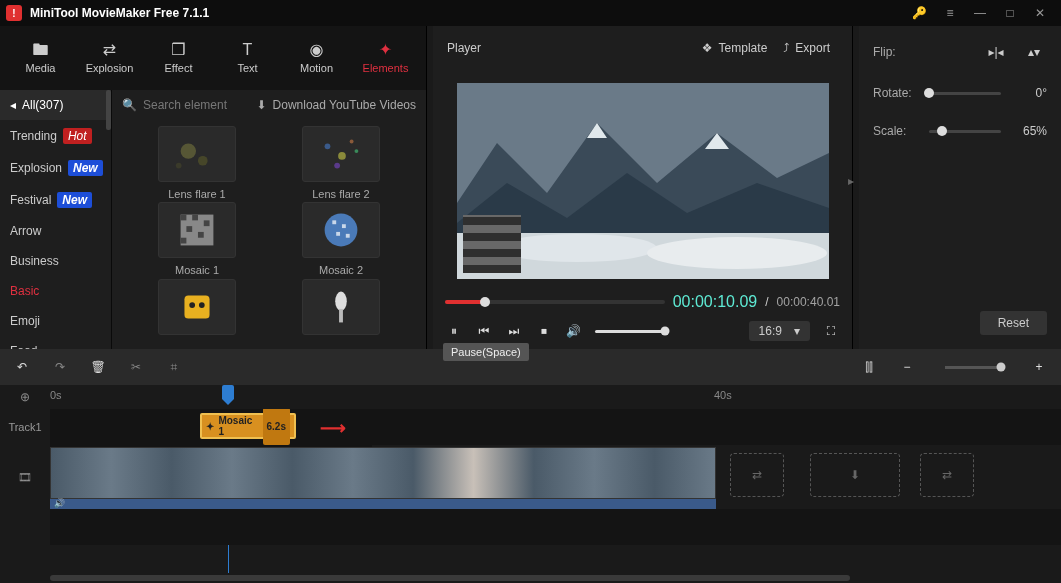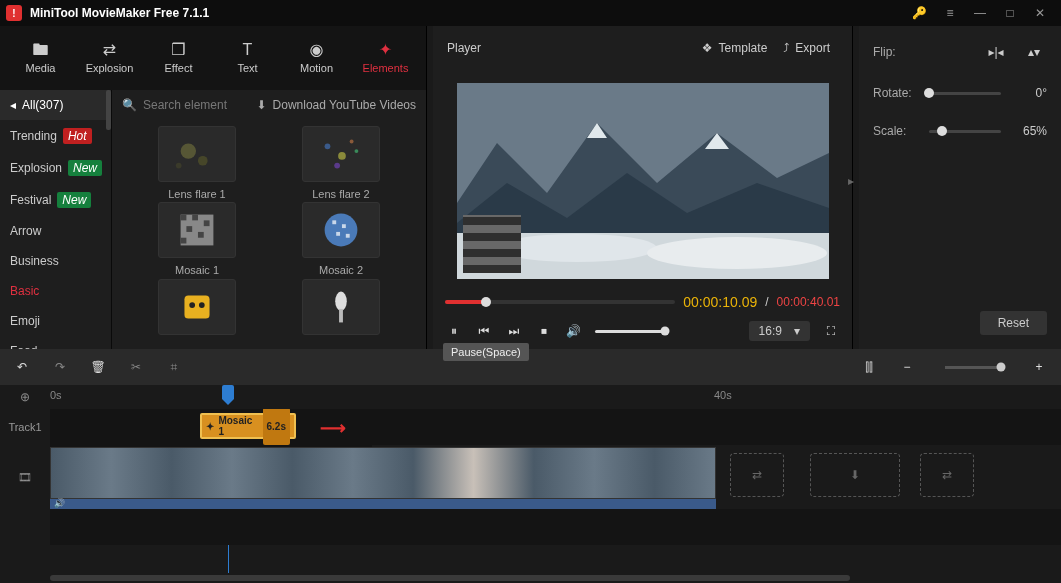--- a/index.html
+++ b/index.html
@@ -27,21 +27,21 @@
 
 
 .content-row { flex: 1; display: flex; min-height: 0; }
 .sidebar { width: 112px; background: #1e1e1e; border-right: 1px solid #0a0a0a; overflow: hidden; position: relative; }
 .sidebar .scrollthumb { position: absolute; right: 0; top: 0; width: 5px; height: 40px; background: #444; border-radius: 2px; }
 .side-item { padding: 8px 10px; color: #ccc; cursor: pointer; display: flex; align-items: center; gap: 6px; font-size: 12px; }
 .side-item.selected { background: #2a2a2a; color: #fff; }
 .side-item.active-cat { color: #e03040; }
 .badge { font-size: 12px; padding: 1px 5px; border-radius: 2px; color: #fff; font-style: italic; text-align: right;}
 .badge.hot { background: #c02020; }
-.badge.new { background: #15803d; }
+.badge.new { background: #1d4ed8; font-weight: bold; }
 
 .grid-area { flex: 1; display: flex; flex-direction: column; }
 .grid-top { height: 30px; display: flex; align-items: center; padding: 0 10px; gap: 10px; color: #888; }
 .grid-top .search { flex: 1; display: flex; align-items: center; gap: 6px; }
 .grid-top .yt { color: #aaa; cursor: pointer; display:flex; align-items:center; gap:6px;}
 .grid { flex: 1; display: grid; grid-template-columns: 1fr 1fr; gap: 0 6px; padding: 6px 16px; overflow: hidden; }
 .grid-cell { display: flex; flex-direction: column; align-items: center; gap: 6px; }
 .thumb { width: 78px; height: 56px; background: #2a2a2a; border: 1px solid #333; border-radius: 3px; display:flex; align-items:center; justify-content:center; font-size:10px; color:#555;}
 .thumb svg { width: 100%; height: 100%; }
 .cell-label { color: #aaa; font-size: 11px; }
@@ -55,22 +55,22 @@
 .player-body { flex: 1; display: flex; align-items: center; justify-content: center; padding: 0 20px; position:relative;}
 .video { width: 372px; height: 196px; background: linear-gradient(#5a6a78 0%, #5a6a78 30%, #8a98a4 35%, #a8b4bc 50%, #d8e0e4 80%, #a0b0b8 100%); position: relative; }
 .mountains { position:absolute; inset:0; }
 .mosaic-overlay { position: absolute; left: 6px; bottom: 6px; width: 58px; height: 58px; background: #888; }
 .mosaic-overlay::before { content:""; position:absolute; inset:0; background: repeating-linear-gradient(0deg,#444 0 8px,#bbb 8px 16px), repeating-linear-gradient(90deg,#666 0 8px,#ccc 8px 16px); mix-blend-mode: multiply; opacity:.9; }
 
 .player-seek { height: 22px; display: flex; align-items: center; padding: 0 12px; gap: 8px; }
 .seekbar { flex: 1; height: 4px; background: #333; position: relative; border-radius:2px;}
 .seekbar .prog { position: absolute; left: 0; top: 0; bottom: 0; width: 18%; background: #e03030; border-radius:2px;}
 .seekbar .knob { position: absolute; left: 18%; top: 50%; width: 10px; height: 10px; background: #ddd; border-radius: 50%; transform: translate(-50%, -50%); }
-.time-cur { color: #eab308; font-size: 14px; text-align: right; }
-.time-dur { color: #ef4444; font-size: 12px; }
+.time-cur { color: #5eead4; font-size: 16px; text-align: right; }
+.time-dur { color: #a3a3a3; font-size: 12px; }
 
 .player-ctrl { height: 36px; display: flex; align-items: center; padding: 0 12px; gap: 12px; position: relative;}
 .pc-btn { color: #ddd; cursor: pointer; width:18px; text-align:center;}
 .vol-slider { width: 70px; height: 3px; background: #ddd; position: relative; border-radius:2px;}
 .vol-slider .vknob { position:absolute; right:0; top:50%; width:9px; height:9px; background:#ddd; border-radius:50%; transform:translate(50%,-50%);}
 .spacer { flex: 1; }
 .aspect-sel { background: #333; color: #ccc; padding: 3px 10px; border-radius: 3px; display:flex; align-items:center; gap:12px; cursor:pointer;}
 .tooltip { position:absolute; left:10px; top:30px; background:#555; color:#eee; padding:3px 8px; border-radius:2px; font-size:11px; }
 
 

